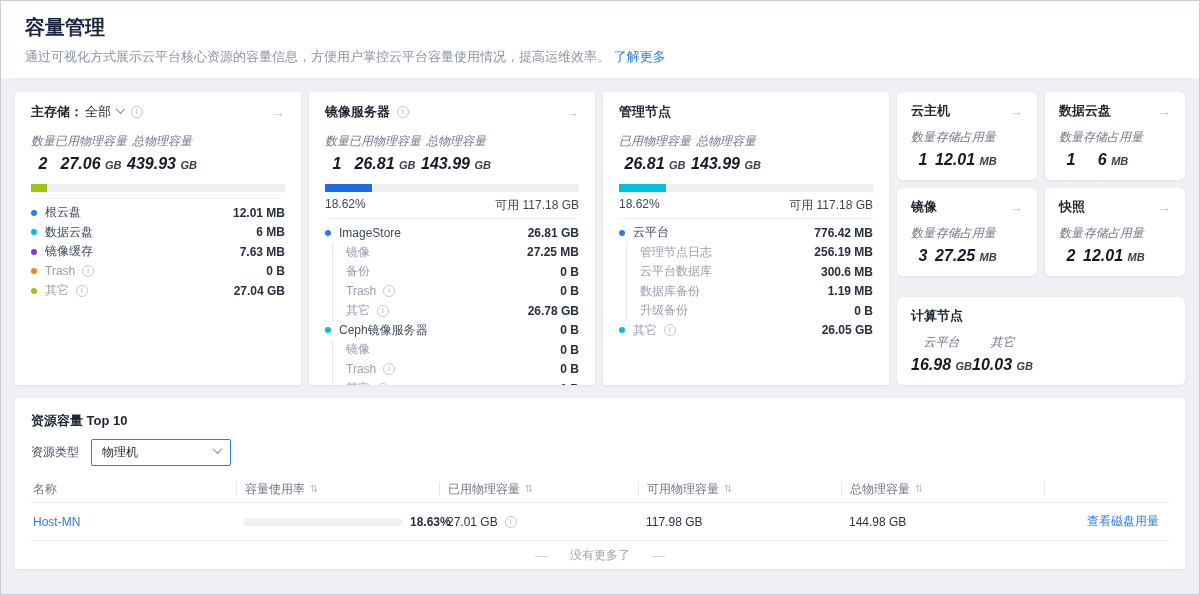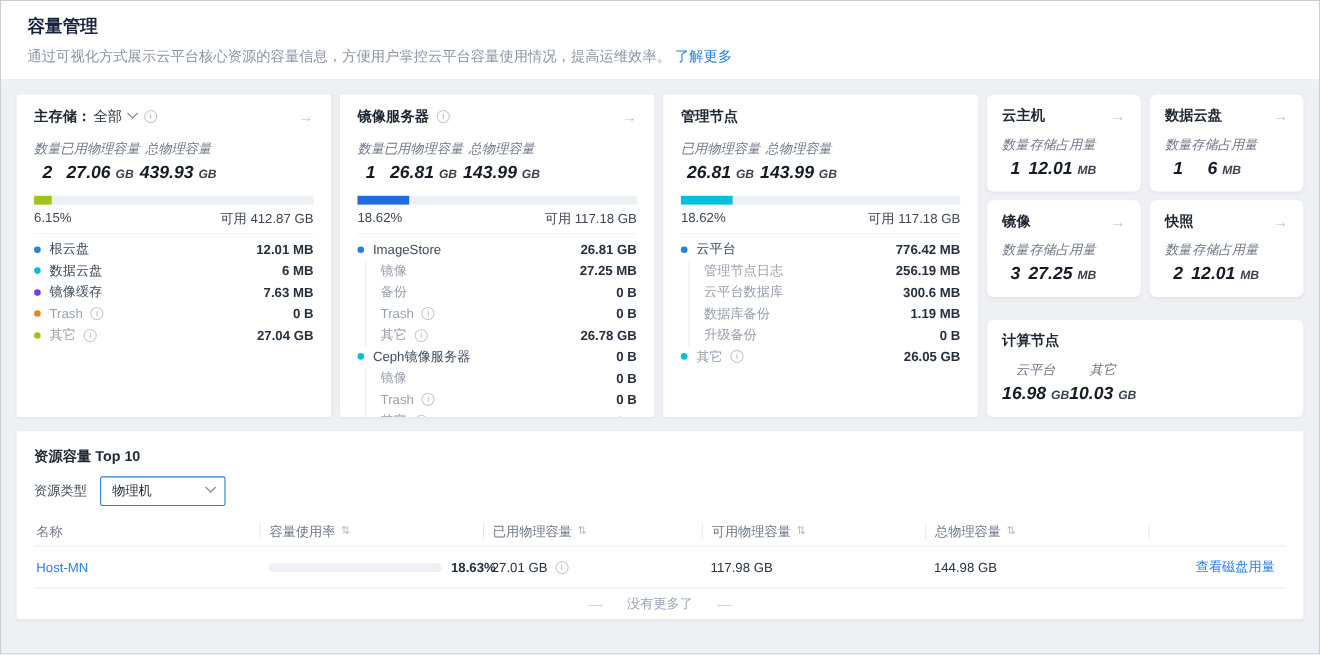--- a/index.html
+++ b/index.html
@@ -2,21 +2,21 @@
 <html><head>
 <meta charset="utf-8">
 <style>
   * { box-sizing: border-box; margin: 0; padding: 0; }
   html,body { width:1200px; height:595px; overflow:hidden; }
   body { font-family:"Liberation Sans","DejaVu Sans",sans-serif; background:#fff; }
   .page { width:1200px; height:595px; border:1px solid #c8cdd6; background:#eef0f4; display:flex; flex-direction:column; }
 
   
   .hdr { background:#fff; padding:13px 24px 12px; border-bottom:1px solid #e9ebf0; }
-  .hdr-title { font-size:16px; font-weight:bold; color:#17233d; }
+  .hdr-title { font-size:20px; font-weight:bold; color:#17233d; }
   .hdr-sub { margin-top:7px; font-size:13px; color:#8a93a6; }
   .link { color:#2a7de1; cursor:pointer; text-decoration:none; }
 
   
   .main { flex:1; padding:13px 14px; }
   .top-grid { display:grid; grid-template-columns:286px 286px 286px 1fr; gap:8px; height:293px; }
   .card { background:#fff; border-radius:2px; box-shadow:0 1px 3px rgba(31,45,61,.06); padding:11px 16px 8px; overflow:hidden; }
 
   .card-head { display:flex; align-items:center; height:18px; font-size:13px; color:#1f2733; }
   .card-title { font-weight:600; }
@@ -48,21 +48,21 @@
   
   .right-grid { display:grid; grid-template-columns:1fr 1fr; grid-template-rows:88px 88px 1fr; gap:8px; }
   .card.small { padding:10px 14px;border-radius:6px; }
   .card.small .stats { margin-top:9px; }
   .card.wide { grid-column:1 / -1; margin-top:13px; }
 
   
   .panel { margin-top:13px; background:#fff; border-radius:2px; box-shadow:0 1px 3px rgba(31,45,61,.06); padding:14px 16px 0; }
   .panel-title { font-size:13px; font-weight:600; color:#1f2733; }
   .filter-row { display:flex; align-items:center; margin-top:9px; font-size:12px; color:#3f4a5c; }
-  .select { display:inline-flex; align-items:center; justify-content:space-between; width:114px; height:27px; margin-left:12px; border:1px solid #2a7de1; border-radius:2px; padding:0 9px 0 10px; color:#1f2733; cursor:pointer; background:#fff; }
+  .select { display:inline-flex; align-items:center; justify-content:space-between; width:140px; height:27px; margin-left:12px; border:1px solid #2a7de1; border-radius:2px; padding:0 9px 0 10px; color:#1f2733; cursor:pointer; background:#fff; }
   .select .chev { margin-top:-4px; }
 
   .tbl { margin-top:10px; }
   .thead, .trow { display:grid; grid-template-columns:205px 203px 199px 203px 203px 1fr; align-items:center; }
   .thead { height:27px; font-size:12px; color:#6e7687; border-bottom:1px solid #e8ebf0; }
   .th { padding-left:8px; border-left:1px solid #e6e9ee; height:14px; line-height:14px; display:flex; align-items:center; }
   .th:first-child { border-left:none; padding-left:2px; }
   .sort-ic { font-size:10px; color:#b6bdc9; margin-left:5px; cursor:pointer; }
   .trow { height:38px; font-size:12px; color:#2a3242; border-bottom:1px solid #e8ebf0; }
   .td { padding-left:8px; display:flex; align-items:center; }
@@ -114,24 +114,20 @@
             </div>
 
             <div class="stat">
               <div class="stat-label">总物理容量</div>
               <div class="stat-value"><span>439.93</span> <span class="unit">GB</span></div>
             </div>
           </div>
         <div class="bar-track">
           <div class="bar-fill" style="width: 6.15%; background: rgb(160, 196, 17);"></div>
         </div>
-        <div class="bar-meta">
-          <span>6.15%</span>
-          <span>可用 412.87 GB</span>
-        </div>
         <div class="card-div"></div>
         <div class="legend">
 
             <div class="legend-row">
               <span class="dot" style="background: rgb(42, 125, 225);"></span>
               <span class="l-label">根云盘</span>
 
               <span class="l-value">12.01 MB</span>
             </div>
 

